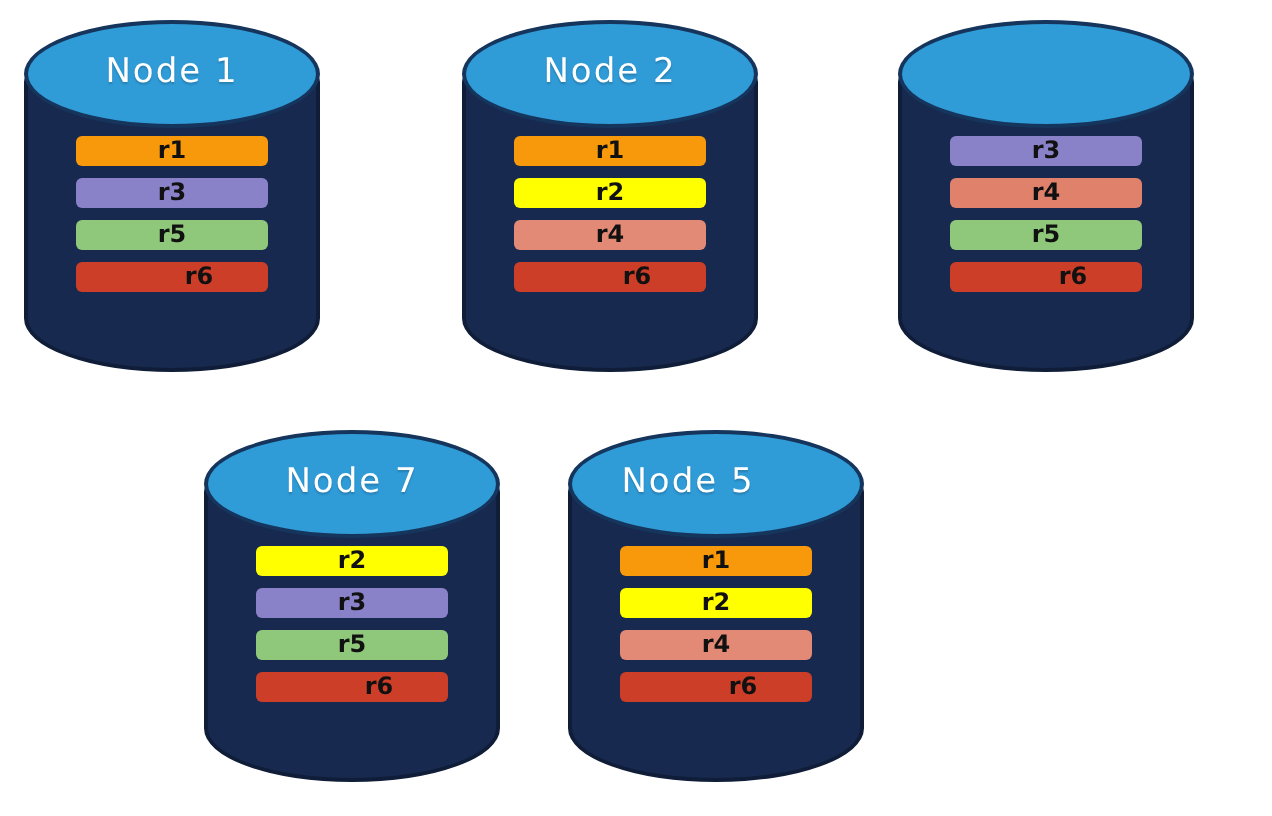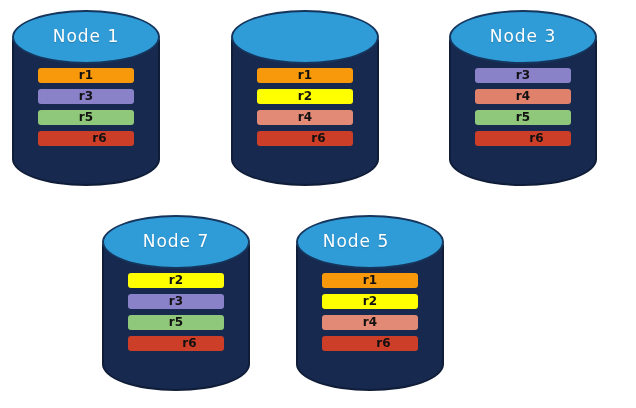--- a/index.html
+++ b/index.html
@@ -73,50 +73,50 @@
       <div class="bars" style="top: 58px; left: 26px; width: 96px;">
         <div class="bar" style="background: rgb(247, 153, 11); color: rgb(17, 17, 17);">r1</div>
         <div class="bar" style="background: rgb(138, 130, 201); color: rgb(17, 17, 17);">r3</div>
         <div class="bar" style="background: rgb(143, 200, 122); color: rgb(17, 17, 17);">r5</div>
         <div class="bar" style="background: rgb(204, 62, 40); color: rgb(17, 17, 17);">r6</div>
       </div>
     </div>
     <div class="node" style="left: 231px; top: 10px; width: 148px; height: 176px;">
       <div class="cyl-body" style="top: 27px; width: 148px; height: 149px; background: rgb(23, 41, 78); border-color: rgb(15, 29, 56);"></div>
       <div class="cyl-top" style="top: 0px; width: 148px; height: 54px; background: rgb(47, 155, 215); border-color: rgb(22, 53, 92);"></div>
+      <div class="node-label" style="top: 16px; color: rgb(255, 255, 255);">Node  2</div>
       <div class="bars" style="top: 58px; left: 26px; width: 96px;">
         <div class="bar" style="background: rgb(247, 153, 11); color: rgb(17, 17, 17);">r1</div>
         <div class="bar" style="background: rgb(255, 255, 0); color: rgb(17, 17, 17);">r2</div>
         <div class="bar" style="background: rgb(226, 138, 118); color: rgb(17, 17, 17);">r4</div>
         <div class="bar" style="background: rgb(204, 62, 40); color: rgb(17, 17, 17);">r6</div>
       </div>
     </div>
     <div class="node" style="left: 449px; top: 10px; width: 148px; height: 176px;">
       <div class="cyl-body" style="top: 27px; width: 148px; height: 149px; background: rgb(23, 41, 78); border-color: rgb(15, 29, 56);"></div>
       <div class="cyl-top" style="top: 0px; width: 148px; height: 54px; background: rgb(47, 155, 215); border-color: rgb(22, 53, 92);"></div>
-      <div class="node-label" style="top: 16px; color: rgb(255, 255, 255);">Node  3</div>
       <div class="bars" style="top: 58px; left: 26px; width: 96px;">
         <div class="bar" style="background: rgb(138, 130, 201); color: rgb(17, 17, 17);">r3</div>
         <div class="bar" style="background: rgb(224, 129, 108); color: rgb(17, 17, 17);">r4</div>
         <div class="bar" style="background: rgb(143, 200, 122); color: rgb(17, 17, 17);">r5</div>
         <div class="bar" style="background: rgb(204, 62, 40); color: rgb(17, 17, 17);">r6</div>
       </div>
     </div>
     <div class="node" style="left: 102px; top: 215px; width: 148px; height: 176px;">
       <div class="cyl-body" style="top: 27px; width: 148px; height: 149px; background: rgb(23, 41, 78); border-color: rgb(15, 29, 56);"></div>
       <div class="cyl-top" style="top: 0px; width: 148px; height: 54px; background: rgb(47, 155, 215); border-color: rgb(22, 53, 92);"></div>
       <div class="node-label" style="top: 16px; color: rgb(255, 255, 255);">Node  7</div>
       <div class="bars" style="top: 58px; left: 26px; width: 96px;">
         <div class="bar" style="background: rgb(255, 255, 0); color: rgb(17, 17, 17);">r2</div>
         <div class="bar" style="background: rgb(138, 130, 201); color: rgb(17, 17, 17);">r3</div>
         <div class="bar" style="background: rgb(143, 200, 122); color: rgb(17, 17, 17);">r5</div>
         <div class="bar" style="background: rgb(204, 62, 40); color: rgb(17, 17, 17);">r6</div>
       </div>
     </div>
-    <div class="node" style="left: 296px; top: 215px; width: 120px; height: 176px;">
+    <div class="node" style="left: 284px; top: 215px; width: 120px; height: 176px;">
       <div class="cyl-body" style="top: 27px; width: 148px; height: 149px; background: rgb(23, 41, 78); border-color: rgb(15, 29, 56);"></div>
       <div class="cyl-top" style="top: 0px; width: 148px; height: 54px; background: rgb(47, 155, 215); border-color: rgb(22, 53, 92);"></div>
       <div class="node-label" style="top: 16px; color: rgb(255, 255, 255);">Node  5</div>
       <div class="bars" style="top: 58px; left: 26px; width: 96px;">
         <div class="bar" style="background: rgb(247, 153, 11); color: rgb(17, 17, 17);">r1</div>
         <div class="bar" style="background: rgb(255, 255, 0); color: rgb(17, 17, 17);">r2</div>
         <div class="bar" style="background: rgb(226, 138, 118); color: rgb(17, 17, 17);">r4</div>
         <div class="bar" style="background: rgb(204, 62, 40); color: rgb(17, 17, 17);">r6</div>
       </div>
     </div>

